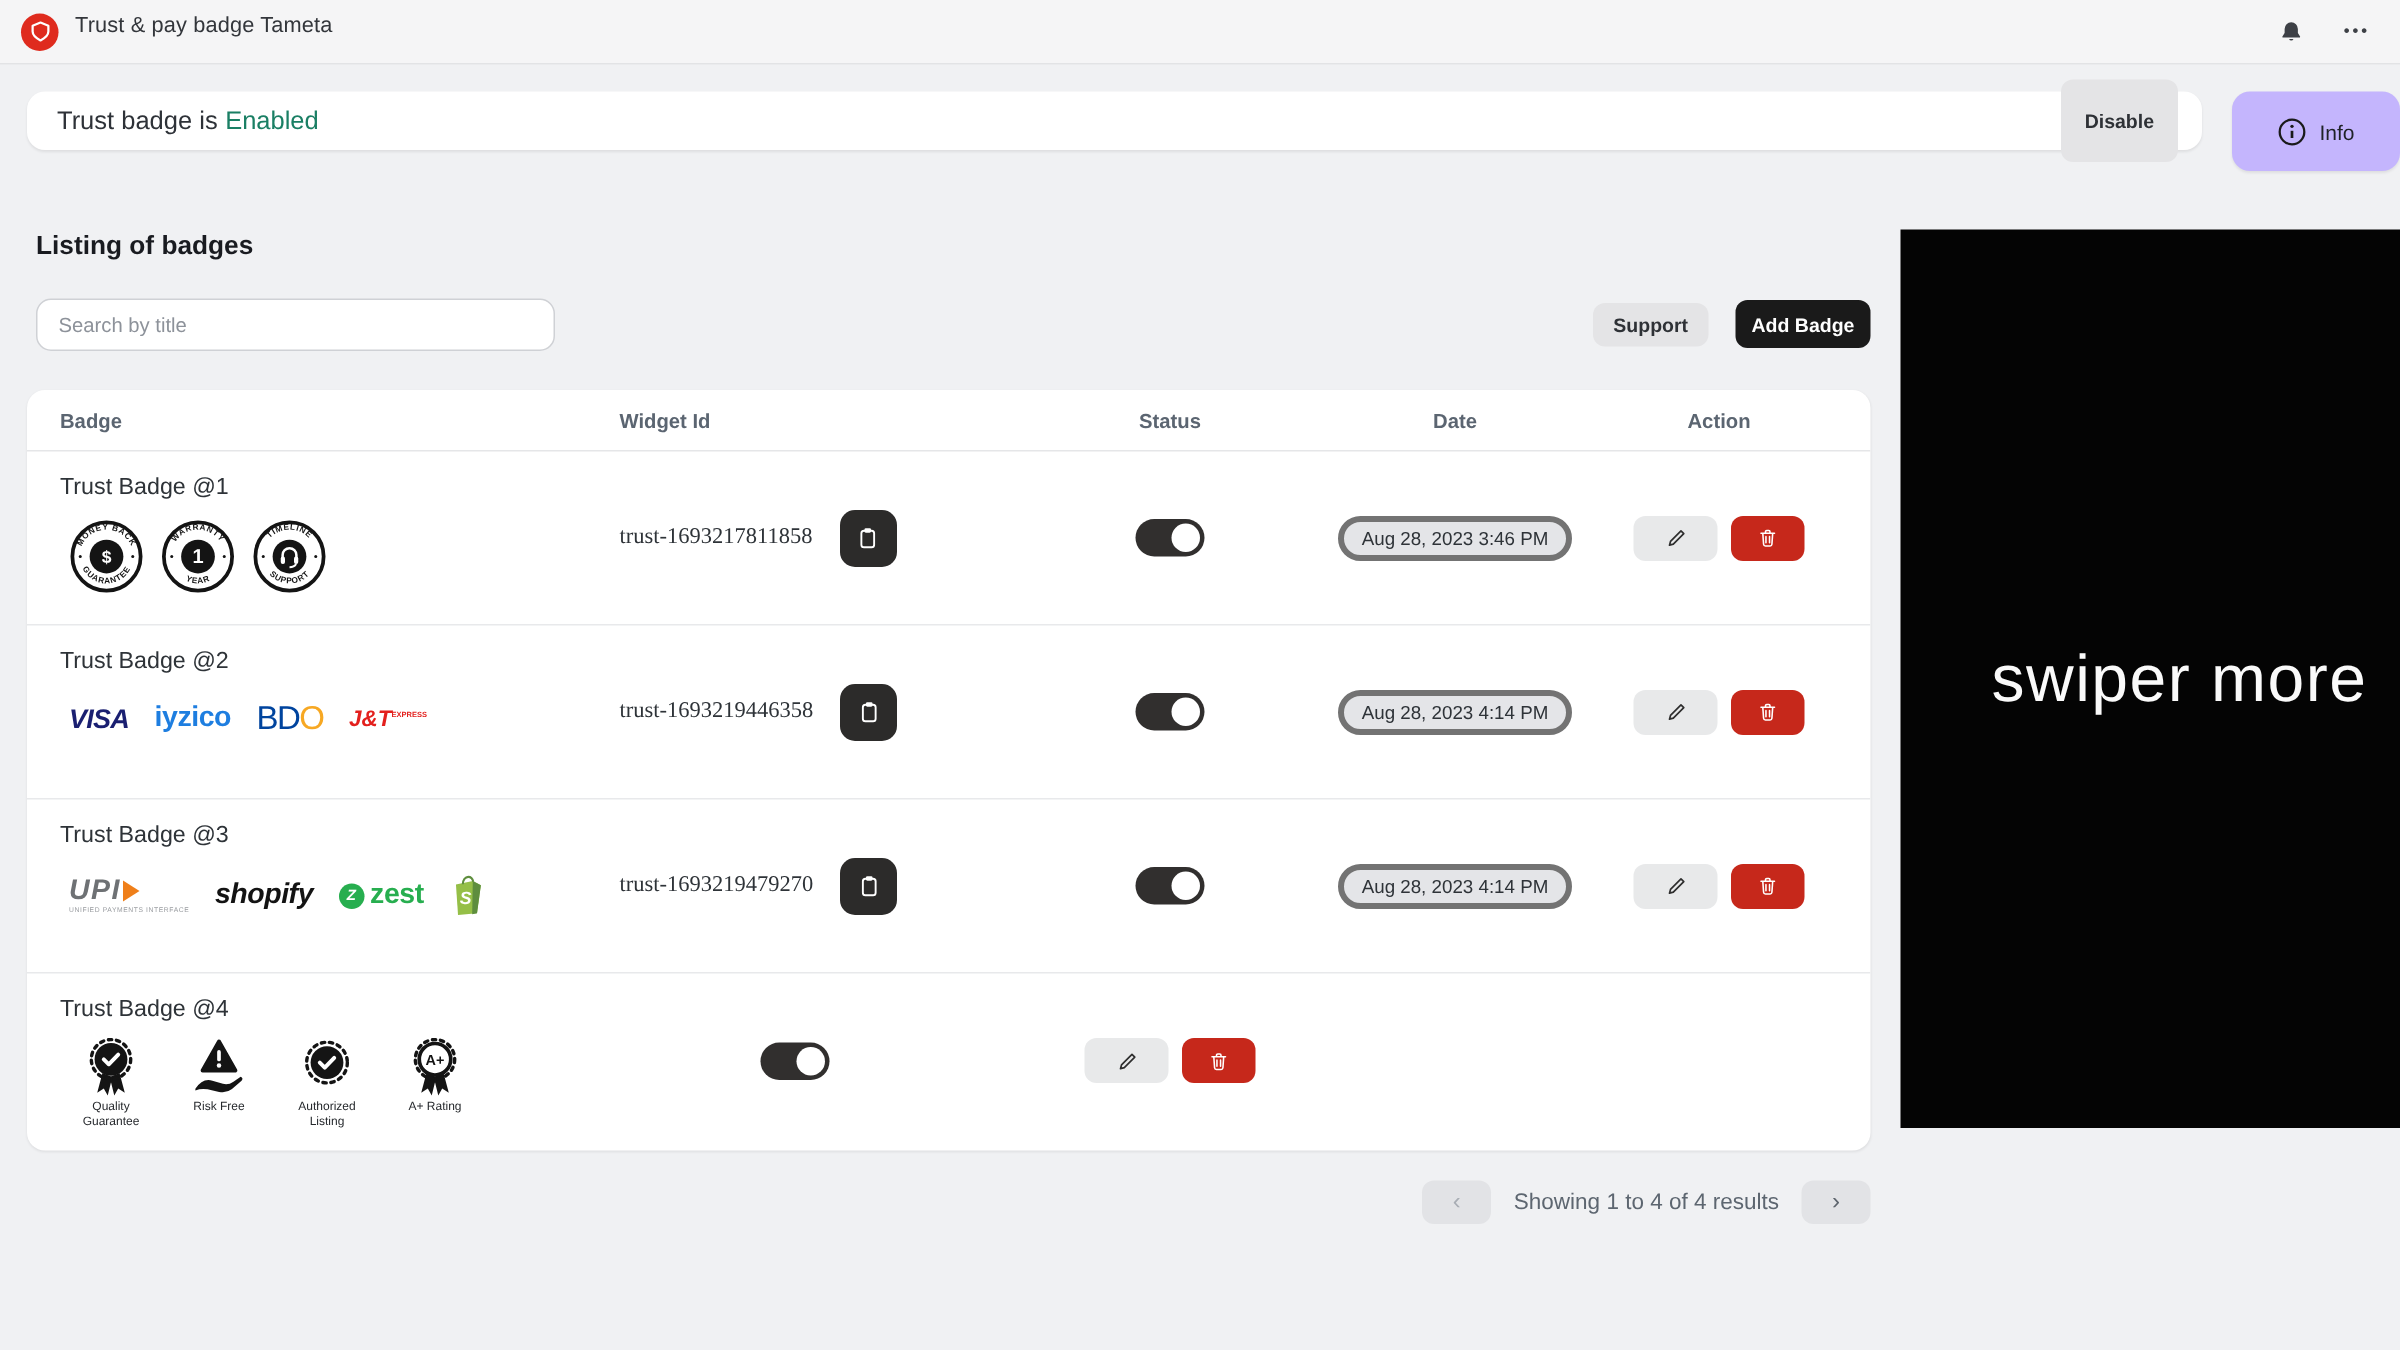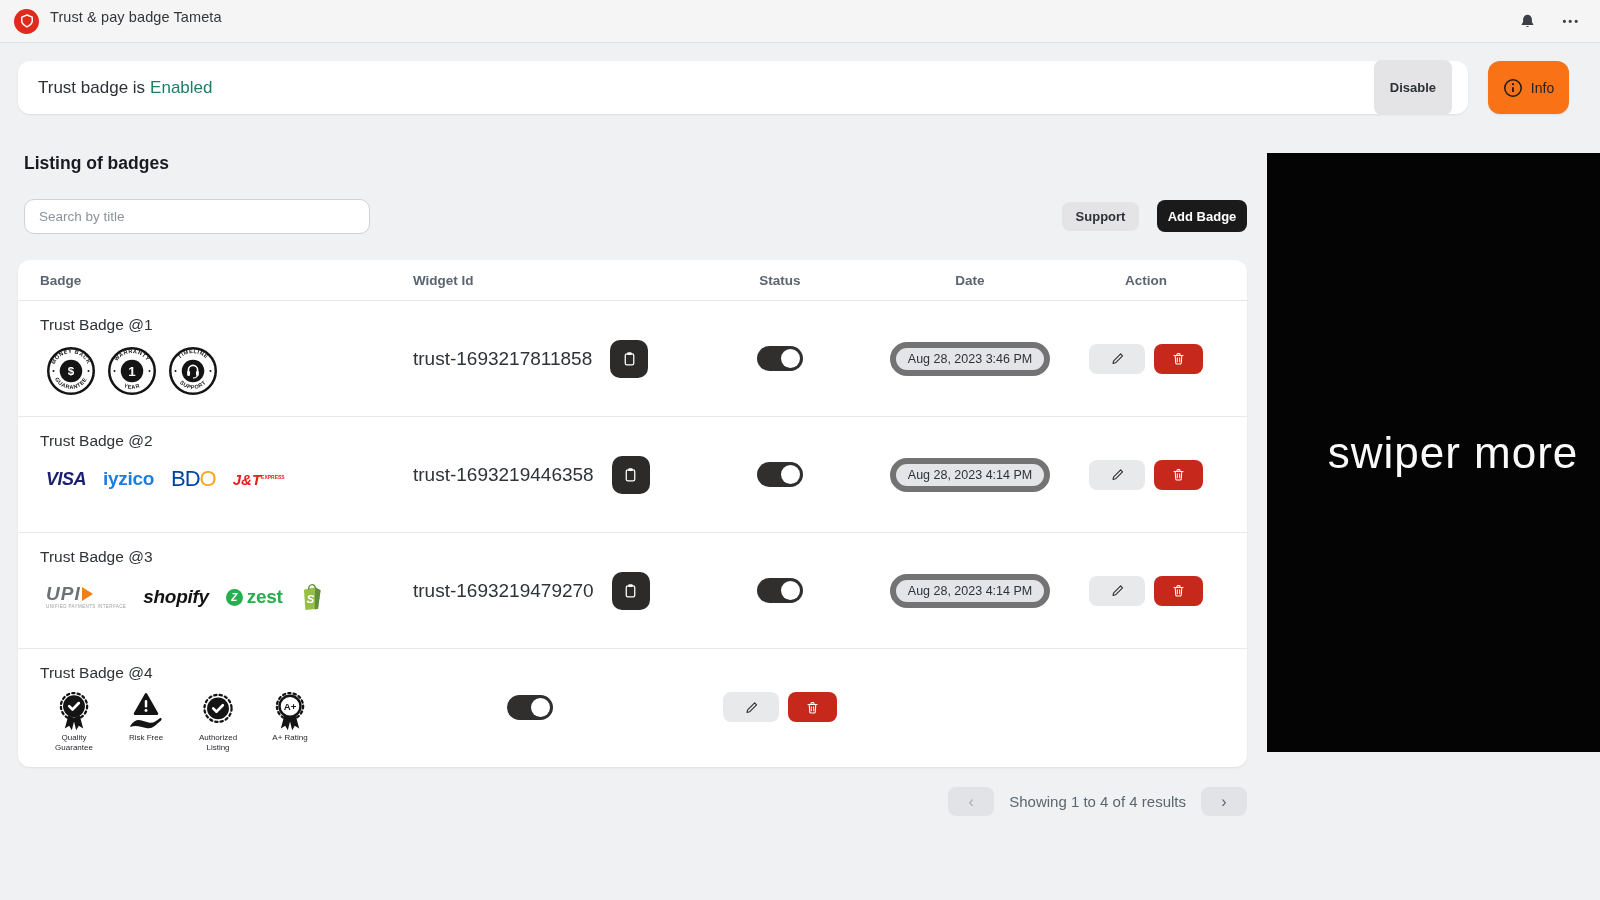--- a/index.html
+++ b/index.html
@@ -21,35 +21,35 @@
   .logo-circle {
     width:25px; height:25px; border-radius:50%; background:#df2b1e;
     display:flex; align-items:center; justify-content:center; flex:0 0 auto;
   }
   .app-title { font-size:14.5px; color:#33363b; font-weight:500; letter-spacing:.1px; }
   .topbar-right { display:flex; align-items:center; gap:26px; padding-right:6px; }
   .more-dots { font-size:11px; letter-spacing:2px; color:#3d4046; font-weight:bold; cursor:pointer; }
 
   
   .status-card {
-    position:absolute; left:18px; top:61px; width:1450px; height:53px;
+    position:absolute; left:18px; top:61px; width:1450px; height:39px;
     background:#fff; border-radius:12px; box-shadow:0 1px 2px rgba(0,0,0,.08);
     display:flex; align-items:center; justify-content:space-between;
     padding:0 16px 0 20px;
   }
   .status-text { font-size:17px; color:#2e3238; }
   .status-enabled { color:#1a7f64; margin-left:5px; }
   .btn-gray {
     background:#e4e4e6; border:none; border-radius:8px; color:#2e3136;
     font-size:13px; font-weight:600; padding:20px 16px; cursor:pointer;
     font-family:"Liberation Sans", sans-serif;
   }
   .info-card {
-    position:absolute; left:1488px; top:61px; width:81px; height:53px;
-    background:#f97316; border-radius:12px; box-shadow:0 1px 2px rgba(0,0,0,.08);
+    position:absolute; left:1488px; top:61px; width:112px; height:53px;
+    background:#c4b5fd; border-radius:12px; box-shadow:0 1px 2px rgba(0,0,0,.08);
     display:flex; align-items:center; justify-content:center; gap:8px;
     font-size:14px; color:#1f2227; cursor:pointer;
   }
 
   
   .heading { position:absolute; left:24px; top:153px; font-size:17.5px; font-weight:bold; color:#191b20; }
   .search {
     position:absolute; left:24px; top:199px; width:346px; height:35px;
     border:1px solid #cfd1d5; border-radius:10px; background:#fff;
     font-size:13.5px; padding:0 14px; color:#303338; outline:none;
@@ -81,33 +81,33 @@
   }
   .th-widget { padding-left:18px; }
   .th-center { text-align:center; }
   .trow { height:116px; border-bottom:1px solid #e8e9eb; }
   .trow:last-child { border-bottom:none; }
   .cell-badge { padding-top:15px; }
   .row-title { font-size:15.5px; color:#2e3338; }
   .badge-strip { display:flex; align-items:center; gap:11px; margin-top:12px; margin-left:6px; }
   .cell-mid { display:flex; align-items:center; }
   .cell-widget { padding-left:18px; gap:18px; }
-  .widget-id { font-size:19px; color:#2e3338; }
+  .widget-id { font-size:15px; color:#2e3338;font-family:Liberation Serif, serif; }
   .copy-btn {
     width:38px; height:38px; border:none; border-radius:10px; background:#2c2b2a;
     display:flex; align-items:center; justify-content:center; cursor:pointer; flex:0 0 auto;
   }
   .cell-center { display:flex; align-items:center; justify-content:center; }
   .toggle {
     width:46px; height:25px; border-radius:999px; background:#312f2e;
     position:relative; cursor:pointer; flex:0 0 auto;
   }
   .toggle .knob { position:absolute; top:3px; right:3px; width:19px; height:19px; border-radius:50%; background:#fff; }
   .date-pill {
-    background:#e4e5e8; border:6px solid #737373; border-radius:999px;
+    background:#e4e5e8; border:4px solid #737373; border-radius:999px;
     font-size:12.5px; color:#2e3338; padding:4px 12px; white-space:nowrap;
   }
   .action-cell { gap:9px; }
   .edit-btn {
     width:56px; height:30px; border:none; border-radius:8px; background:#e8e9ea;
     display:flex; align-items:center; justify-content:center; cursor:pointer;
   }
   .del-btn {
     width:49px; height:30px; border:none; border-radius:8px; background:#c6281b;
     display:flex; align-items:center; justify-content:center; cursor:pointer;

